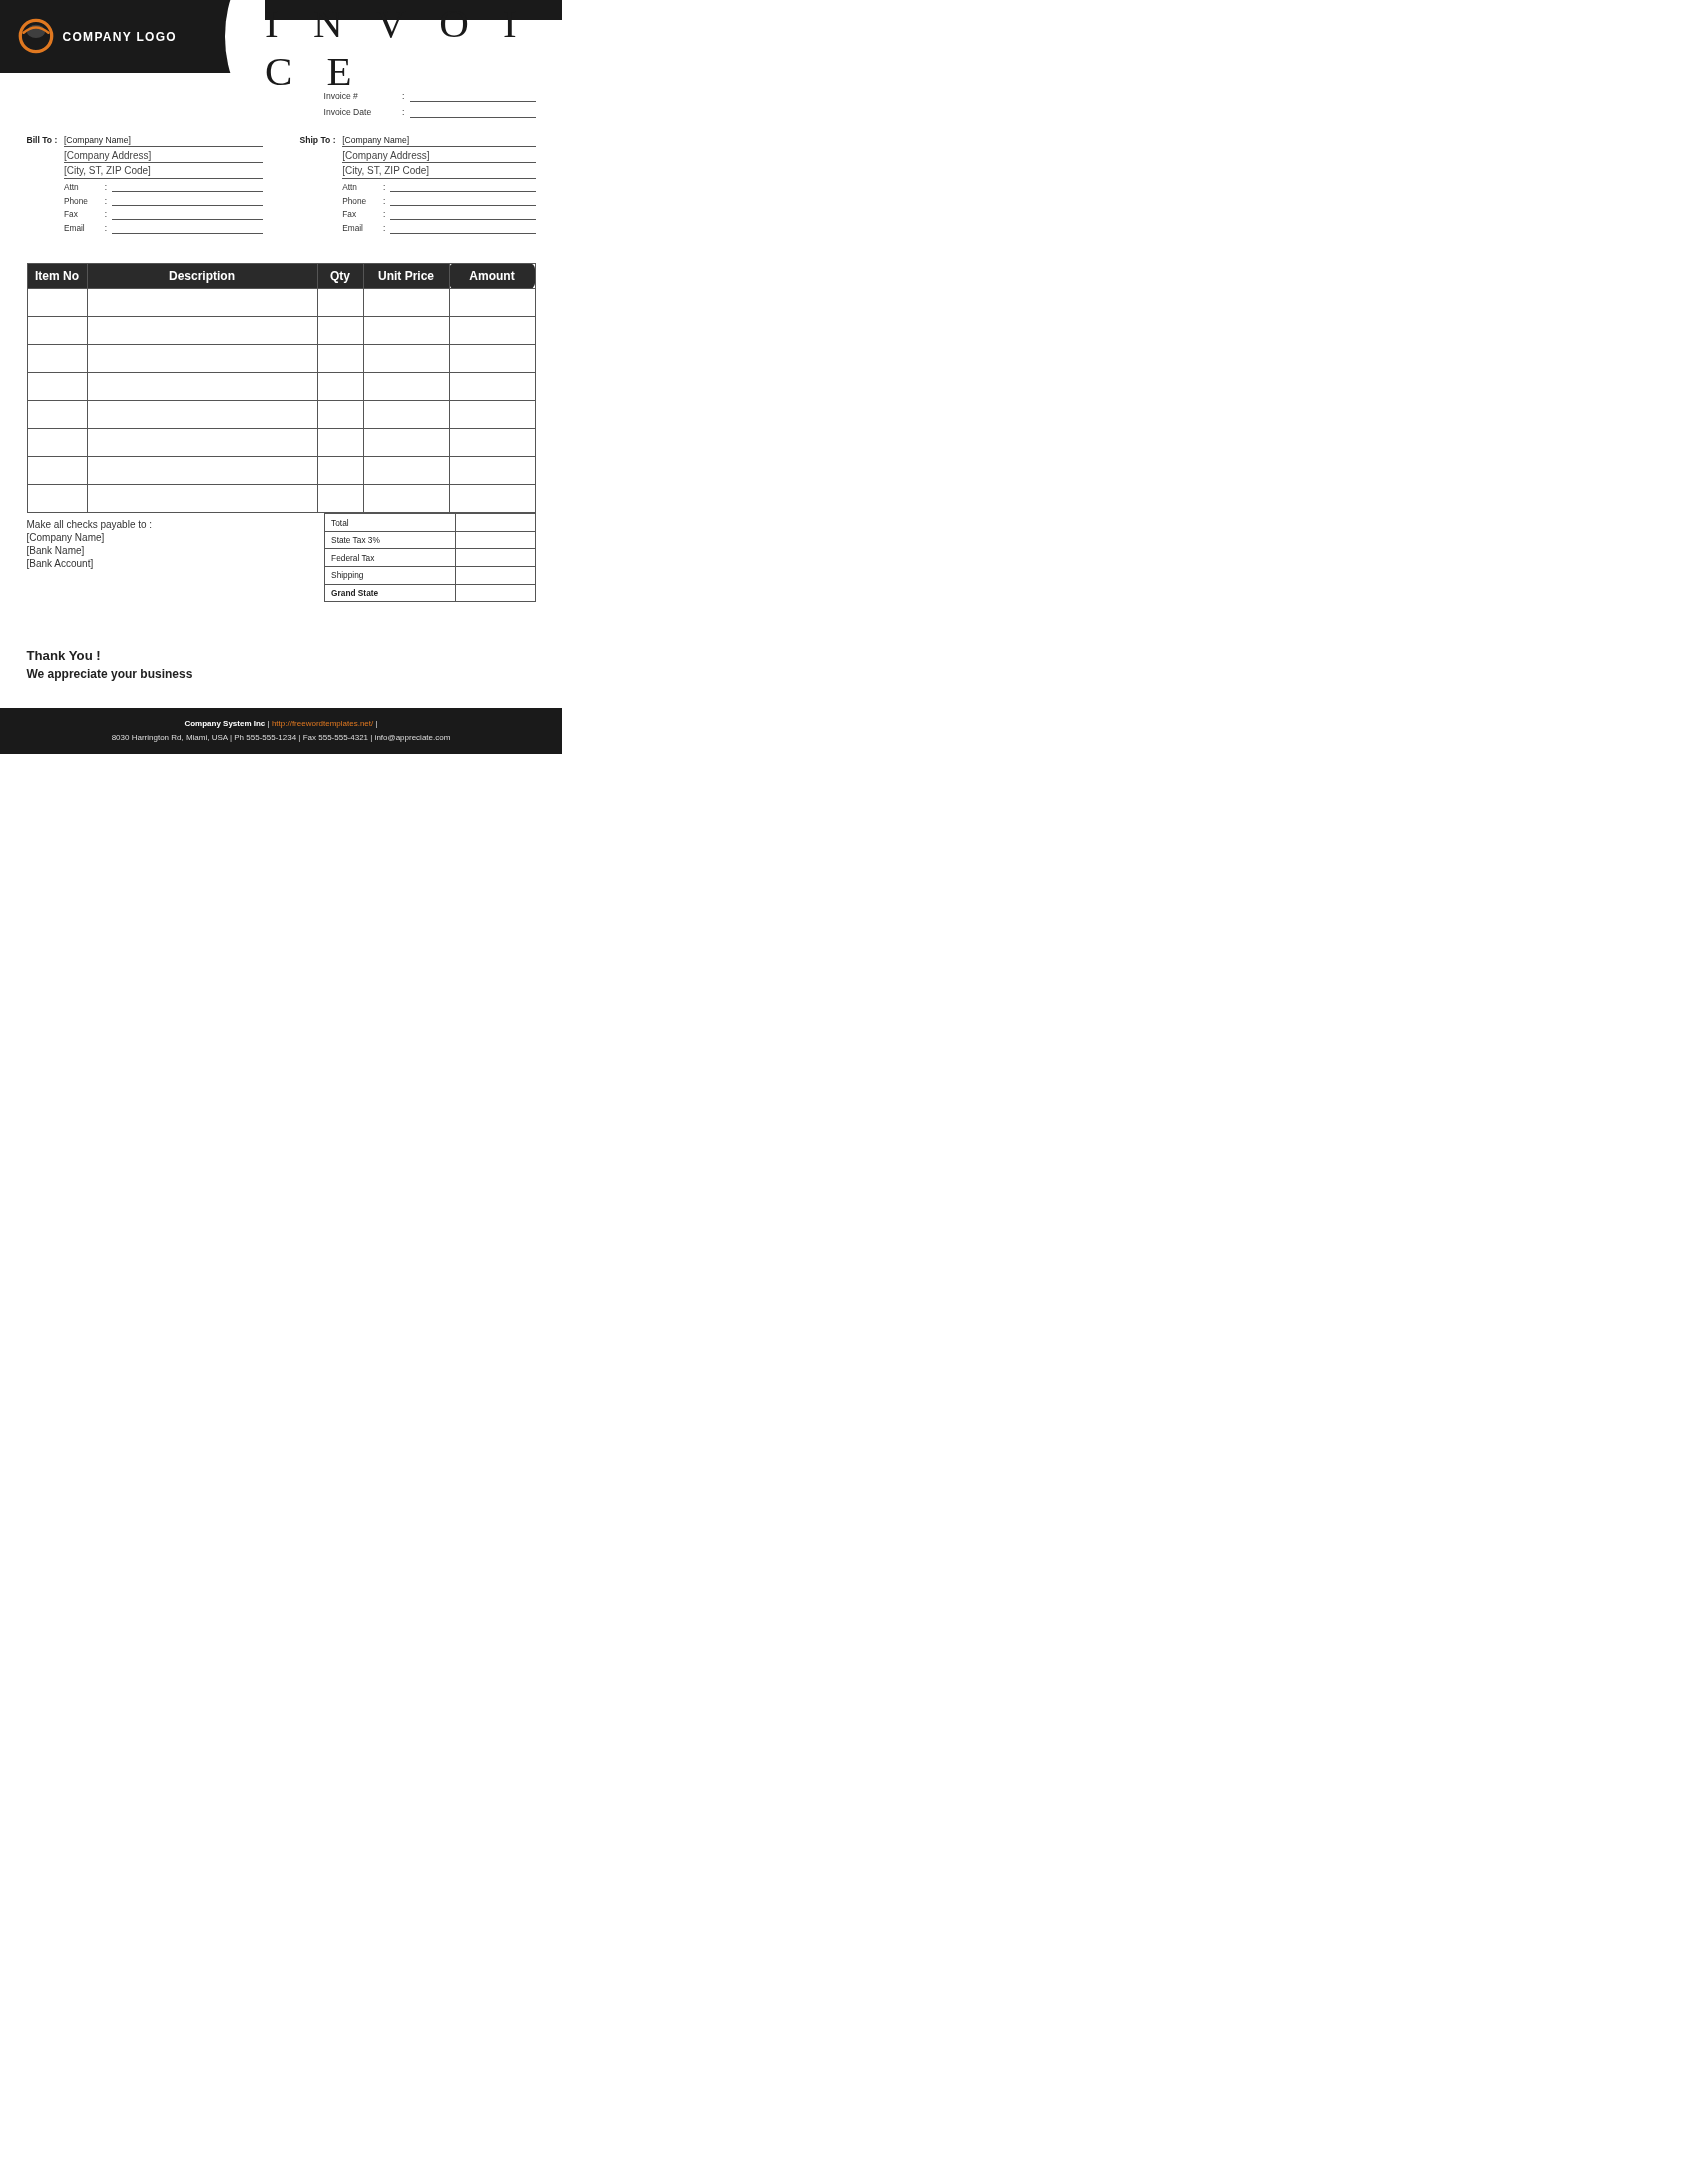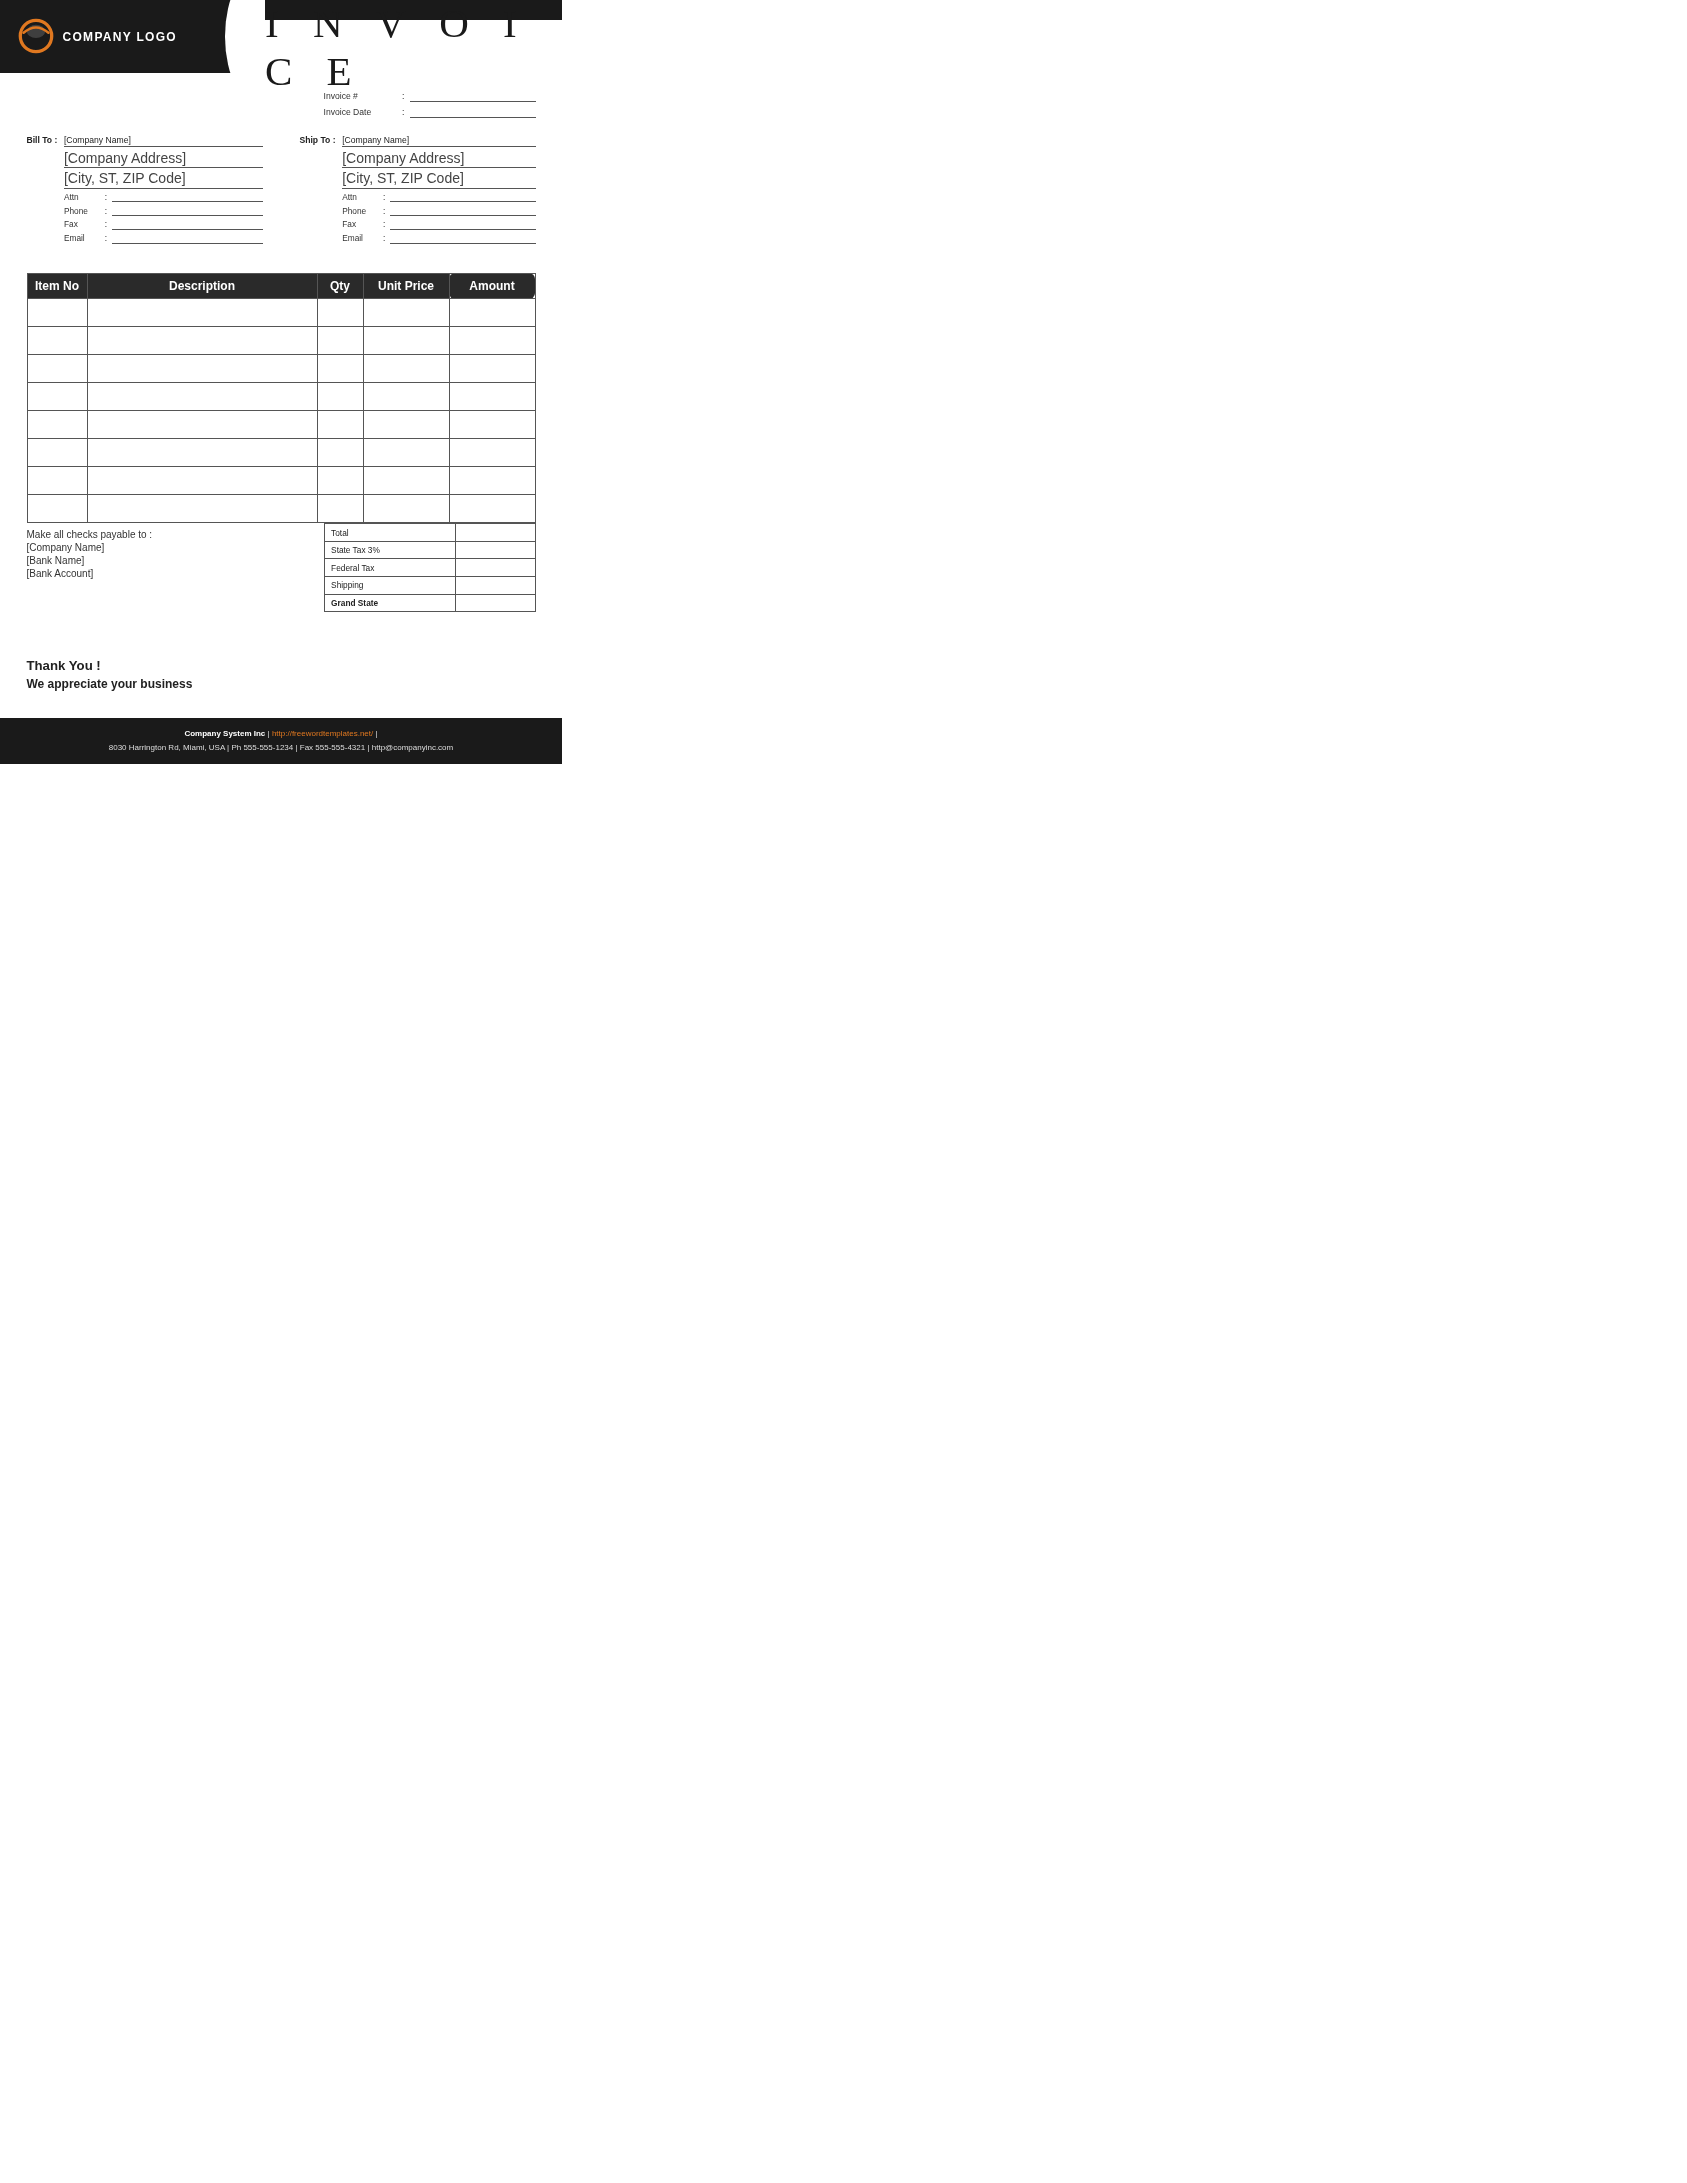--- a/index.html
+++ b/index.html
@@ -109,21 +109,21 @@
       padding-top: 0.7px;
     }
     .bill-ship-company {
       font-size: 8.6px;
       border-bottom: 0.7px solid #555;
       flex: 1;
       padding-bottom: 1.3px;
       margin-bottom: 2.6px;
     }
     .bill-ship-address-line {
-      font-size: 14px;
+      font-size: 10px;
       border-bottom: 0.7px solid #555;
       margin-bottom: 2.6px;
       padding-bottom: 1.3px;
       color: #444;
     }
     .contact-row {
       display: flex;
       align-items: center;
       margin-bottom: 3.3px;
     }
@@ -466,16 +466,16 @@
   </div>
   <div>
     <span>8030 Harrington Rd, Miami, USA</span>
     <span> | </span>
     <span>Ph</span>
     <span> </span><span>555-555-1234</span>
     <span> | </span>
     <span>Fax</span>
     <span> </span><span>555-555-4321</span>
     <span> | </span>
-    <span>http@companyinc.com</span>
+    <span>info@appreciate.com</span>
   </div>
 </div>
 
 
 </body></html>

